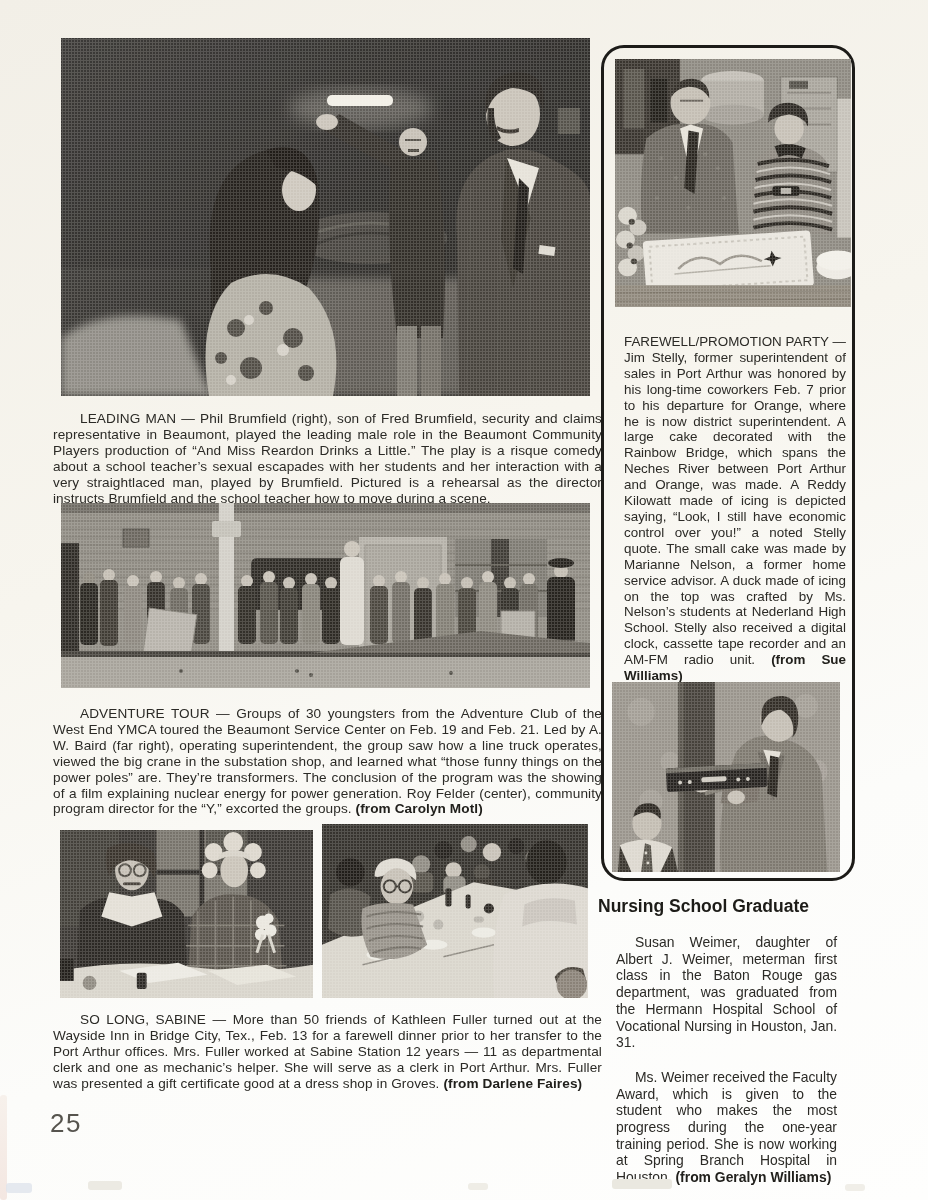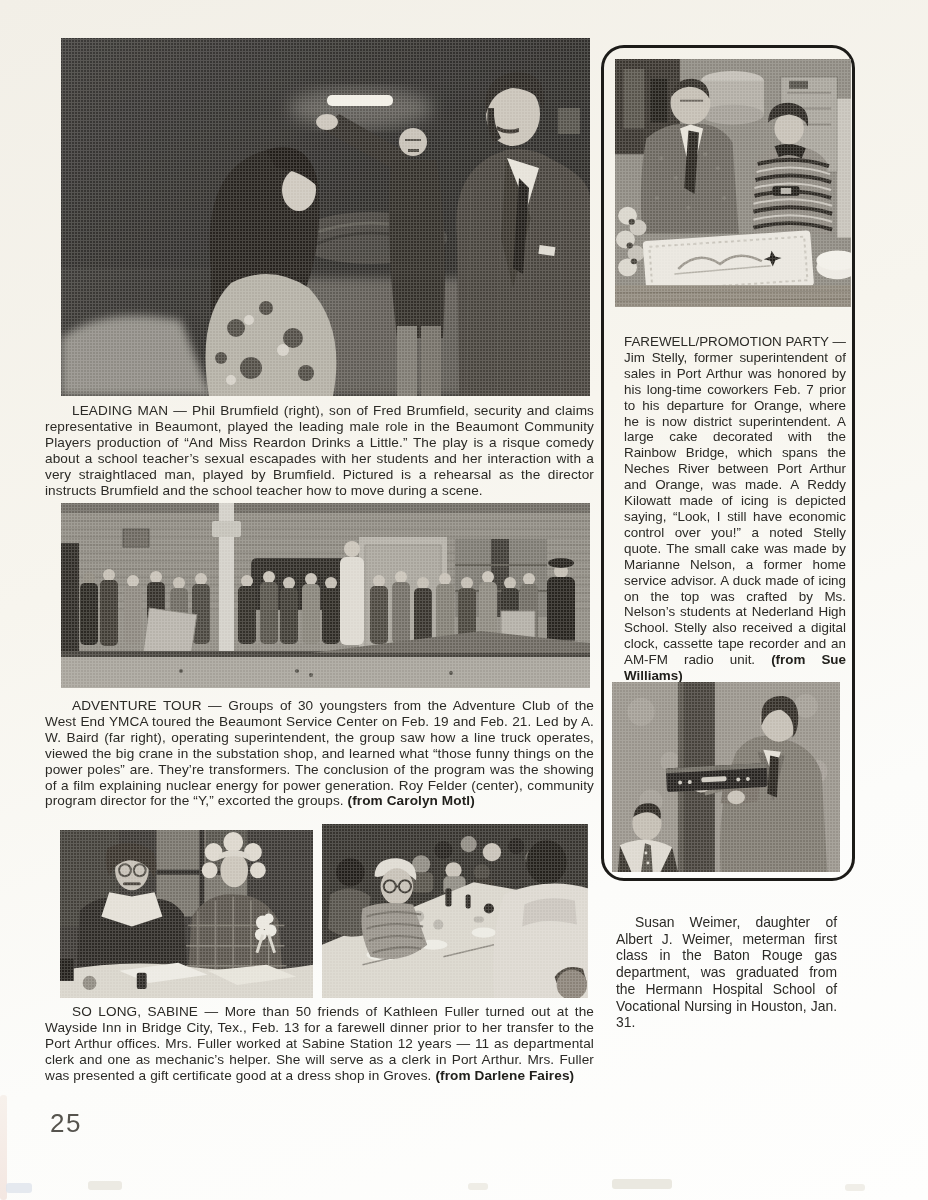--- a/index.html
+++ b/index.html
@@ -10,21 +10,21 @@
   figure{margin:0}
   .photo{position:absolute;overflow:hidden;background:#3a3733}
   .photo svg{display:block;width:100%;height:100%}
   .photo::after{content:"";position:absolute;inset:0;pointer-events:none;
         background-image:radial-gradient(rgba(250,248,242,.16) 1px,transparent 1.25px);
         background-size:3px 3px}
   #photoA{left:61px;top:38px;width:529px;height:358px}
   #photoB{left:61px;top:503px;width:529px;height:185px}
   #photoC{left:60px;top:830px;width:253px;height:168px}
   #photoD{left:322px;top:824px;width:266px;height:174px}
-  .caption{position:absolute;margin:0;font-size:13.6px;line-height:15.9px;
+  .caption{position:absolute;margin:8px;font-size:13.6px;line-height:15.9px;
         text-align:justify;text-indent:27px;color:#2b2a26;letter-spacing:.1px}
   #capA{left:45px;top:403px;width:549px}
   #capB{left:45px;top:698px;width:549px}
   #capC{left:45px;top:1004px;width:549px}
   .credit{font-weight:700;color:#21201c}
   .pageno{position:absolute;left:50px;top:1108px;font-size:26px;letter-spacing:1.5px;color:#56544e}
   .sidebox{position:absolute;left:601px;top:45px;width:254px;height:836px;
         border:3px solid #1c1b18;border-radius:23px}
   .sidebox .photo{position:absolute}
   #photoE{left:11px;top:11px;width:236px;height:248px}
@@ -471,21 +471,23 @@
         <path d="M34 162 L30 191 L42 191 L40 164 Z" fill="#57534b"></path>
         <g fill="#d9d5cc">
             <circle cx="35" cy="172" r="1.5"></circle>
             <circle cx="37" cy="182" r="1.5"></circle>
           </g>
       </svg>
     </figure>
   </aside>
 
   <section class="nursing">
+    <h2>Nursing School Graduate</h2>
     <p><span>Susan Weimer, daughter of Albert J. Weimer, meterman first class in the Baton Rouge gas department, was graduated from the Hermann Hospital School of Vocational Nursing in Houston, Jan. 31.</span></p>
+    <p><span>Ms. Weimer received the Faculty Award, which is given to the student who makes the most progress during the one-year training period. She is now working at Spring Branch Hospital in Houston.</span> <b class="credit">(from Geralyn Williams)</b></p>
   </section>
 
   <div class="smudge" style="left:0;top:1095px;width:7px;height:105px;background:linear-gradient(#f6efe9,#f2e3dd);opacity:.85"></div>
   <div class="smudge" style="left:6px;top:1183px;width:26px;height:10px;background:#dfe4ec;opacity:.8"></div>
   <div class="smudge" style="left:88px;top:1181px;width:34px;height:9px;background:#eceae3"></div>
   <div class="smudge" style="left:468px;top:1183px;width:20px;height:7px;background:#efede6"></div>
   <div class="smudge" style="left:612px;top:1179px;width:60px;height:10px;background:#eae8e0"></div>
   <div class="smudge" style="left:845px;top:1184px;width:20px;height:7px;background:#f0eee8"></div>
 
 </div>

